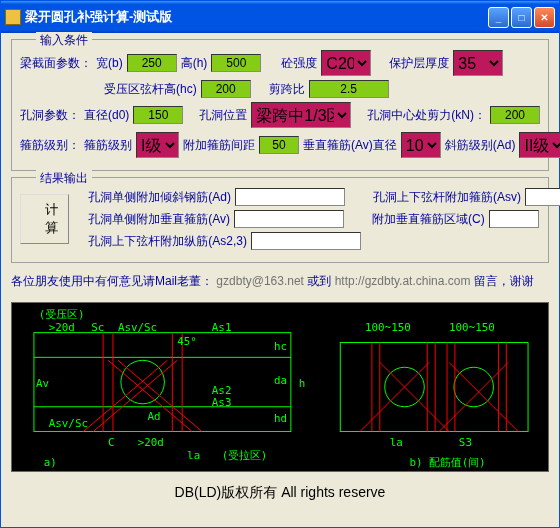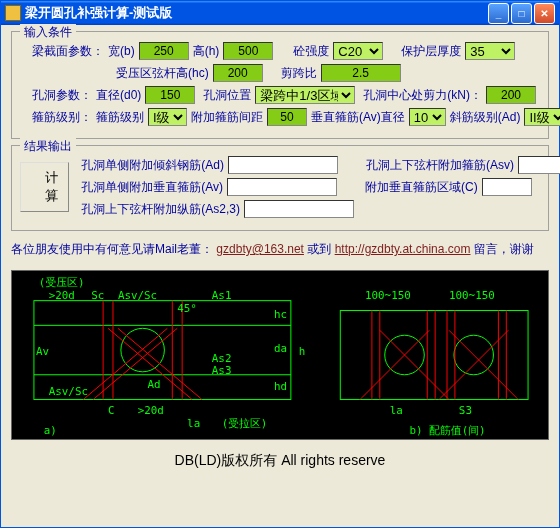--- a/index.html
+++ b/index.html
@@ -1,37 +1,37 @@
 <!DOCTYPE html>
 <html><head>
 <meta charset="utf-8">
 <style>
 * { box-sizing: border-box; margin: 0; padding: 0; }
 body { font-family: "SimSun", "Microsoft YaHei", sans-serif; font-size: 12px; background: #ece9d8; }
 .window { width: 560px; height: 528px; border: 1px solid #0054e3; background: #ece9d8; }
-.titlebar { height: 24px; background: linear-gradient(to bottom, #3a95ff 0%, #0054e3 10%, #0054e3 90%, #003dc7 100%); display: flex; align-items: center; padding: 0 4px; color: white; font-weight: bold; }
+.titlebar { height: 32px; background: linear-gradient(to bottom, #3a95ff 0%, #0054e3 10%, #0054e3 90%, #003dc7 100%); display: flex; align-items: center; padding: 0 4px; color: white; font-weight: bold; }
 .titlebar-icon { width: 16px; height: 16px; background: #f0c040; border: 1px solid #8a6a00; margin-right: 4px; }
 .titlebar-text { flex: 1; font-size: 13px; }
 .titlebar-buttons { display: flex; gap: 2px; }
 .titlebar-btn { width: 21px; height: 21px; background: linear-gradient(#5aa3ff,#2a6ad0); border: 1px solid #fff; border-radius: 3px; display: flex; align-items: center; justify-content: center; color: white; font-weight: bold; cursor: pointer; font-size: 10px; }
 .titlebar-btn.close { background: linear-gradient(#ff8a5a,#d04a2a); }
 .content { padding: 6px 10px; }
 .fieldset { border: 1px solid #a0a0a0; padding: 6px 8px 8px 8px; margin-bottom: 6px; position: relative; }
-.legend { position: absolute; top: -8px; left: 8px; background: #ece9d8; padding: 0 4px; color: #0000a0; }
-.row { display: flex; align-items: center; gap: 4px; margin: 4px 12px; flex-wrap: nowrap; }
+.legend { position: absolute; top: -8px; left: 24px; background: #ece9d8; padding: 0 4px; color: #0000a0; }
+.row { display: flex; align-items: center; gap: 4px; margin: 4px 0; flex-wrap: nowrap; }
 .lbl { color: #0000a0; white-space: nowrap; }
 .input { border: 1px inset #888; background: #84cc16; height: 18px; padding: 0 2px; text-align: center; font-size: 12px; }
 .w40 { width: 40px; } .w50 { width: 50px; } .w60 { width: 80px; } .w100 { width: 100px; }
-.select { border: 1px inset #888; background: #bef264; height: 18px; font-size: 13px; }
+.select { border: 1px inset #888; background: #be185d; height: 26px; font-size: 16px; }
 .btn { border: 1px outset #ddd; background: #ece9d8; padding: 6px 10px; cursor: pointer; }
 .output-row { display: flex; align-items: center; gap: 4px; margin: 4px 0; }
 .output-box { border: 1px inset #888; background: white; height: 18px; flex: 0 0 auto; }
 .out-w { width: 110px; }
 .msg { color: #0000a0; padding: 4px 0; font-size: 12px; }
-.link { color: #7f1d1d; text-decoration: underline; }
+.link { color: #737373; }
 .diagram { width: 538px; height: 170px; background: black; margin: 8px auto; position: relative; border: 1px solid #666; }
 .diagram svg { width: 100%; height: 100%; }
 .footer { text-align: center; padding: 4px 0; font-size: 14px; }
 </style>
 </head>
 <body>
 
 <div class="window">
   <div class="titlebar">
     <div class="titlebar-icon"></div>
@@ -87,21 +87,21 @@
         <span class="lbl">垂直箍筋(Av)直径</span>
         <select class="select w40"><option>10</option></select>
         <span class="lbl">斜筋级别(Ad)</span>
         <select class="select w50"><option>II级</option></select>
       </div>
     </div>
 
     <div class="fieldset">
       <div class="legend">结果输出</div>
       <div style="display:flex; align-items:center;">
-        <button class="btn" style="margin-right:12px;padding-left:24px;">计 算</button>
+        <button class="btn" style="margin-right:19px;padding-left:24px;">计 算</button>
         <div style="flex:1;">
           <div class="output-row">
             <span class="lbl">孔洞单侧附加倾斜钢筋(Ad)</span>
             <div class="output-box out-w"></div>
             <span style="width:20px"></span>
             <span class="lbl">孔洞上下弦杆附加箍筋(Asv)</span>
             <div class="output-box" style="width:50px"></div>
           </div>
           <div class="output-row">
             <span class="lbl">孔洞单侧附加垂直箍筋(Av)</span>

